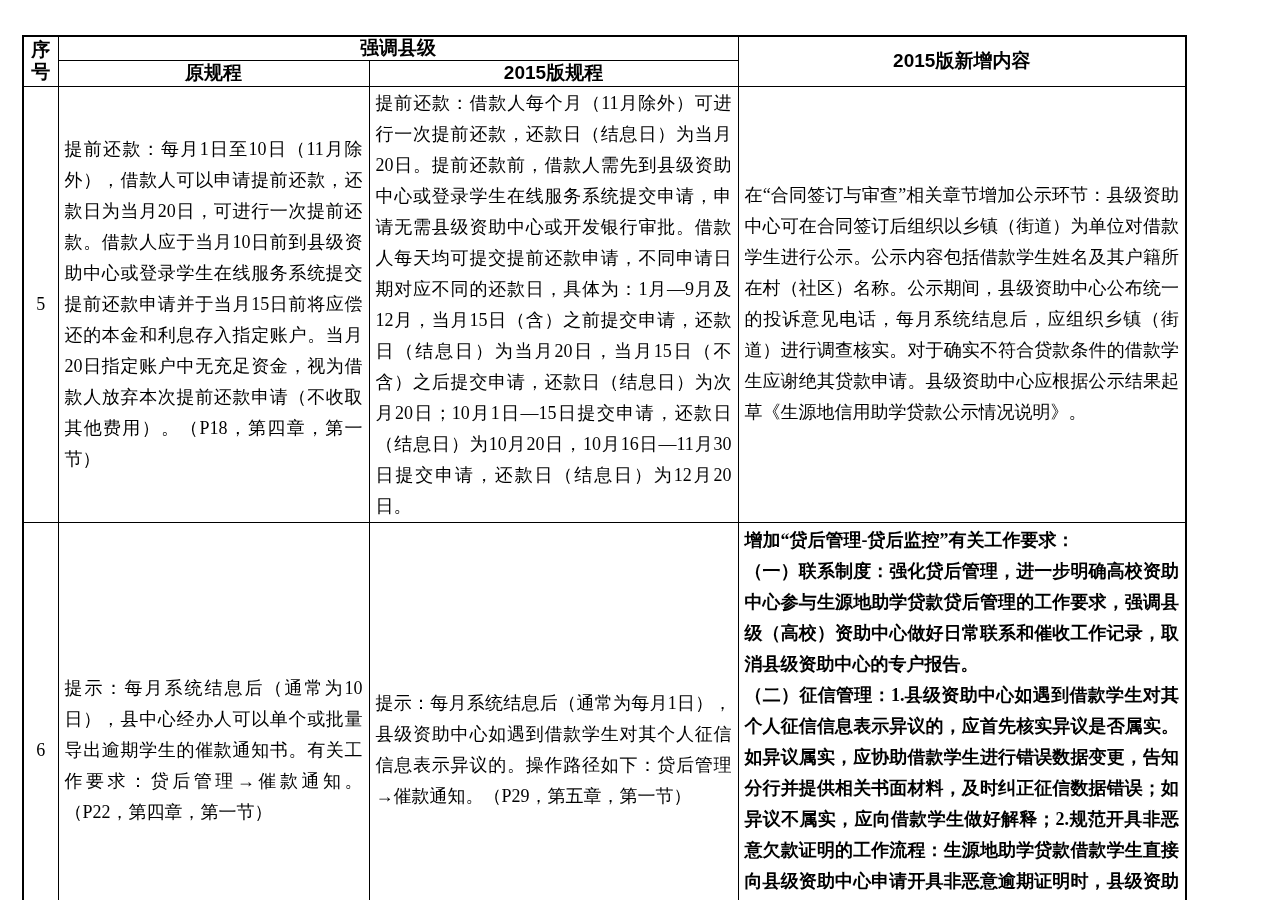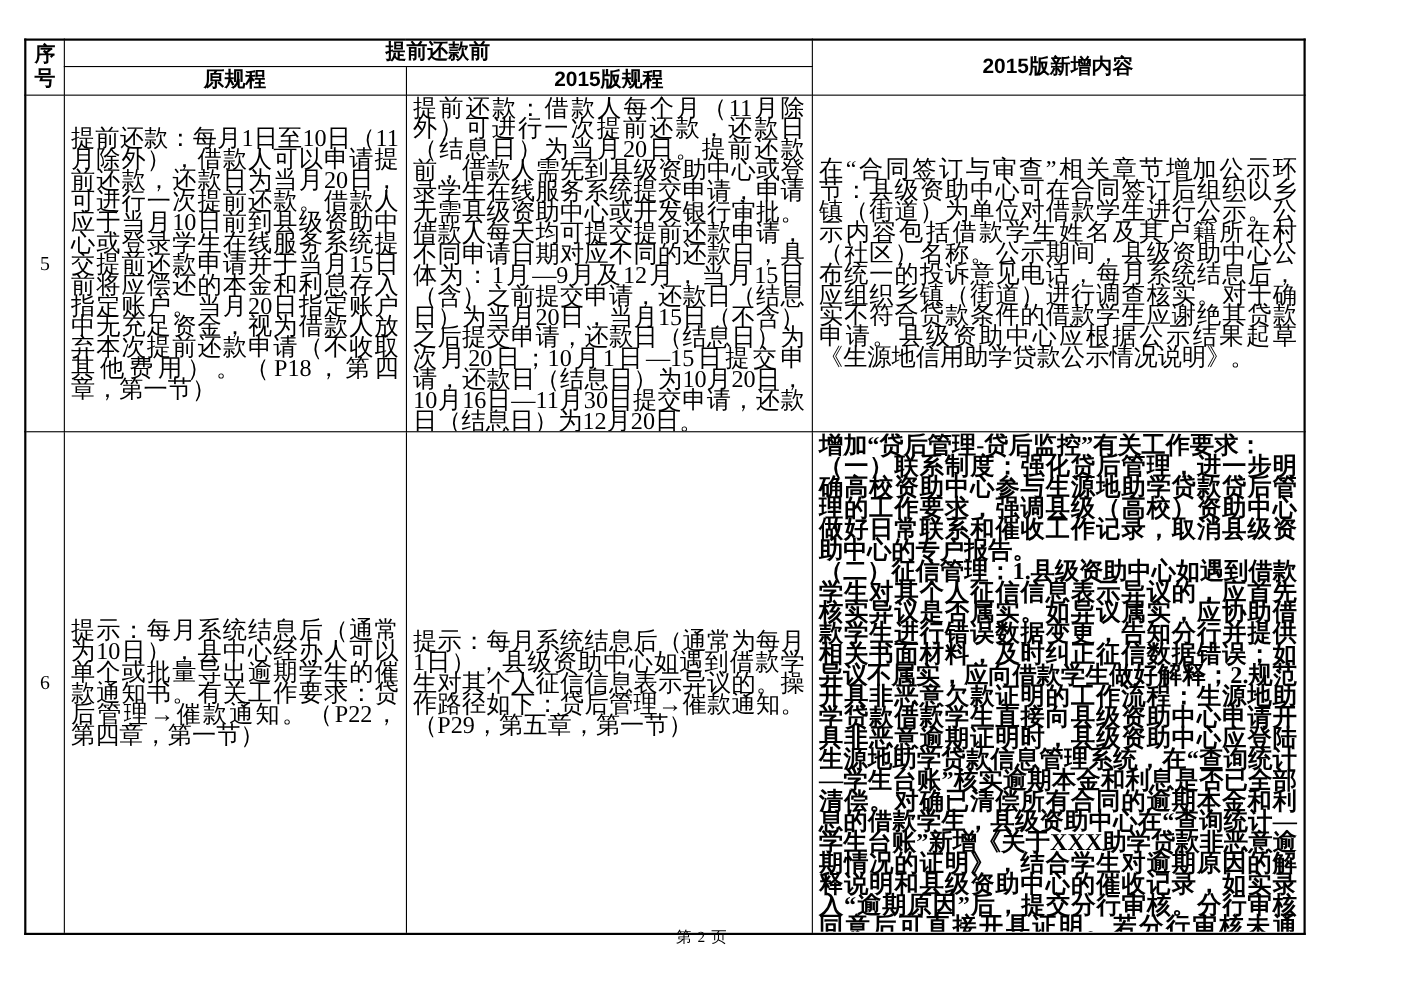--- a/index.html
+++ b/index.html
@@ -19,21 +19,21 @@
   .th{
     font-family:"Liberation Sans","DejaVu Sans",sans-serif;
     font-weight:bold;font-size:19px;text-align:center;line-height:22px;
   }
   .hrow1{height:24px;}
   .hrow2{height:26px;}
   .num{
     text-align:center;font-size:18px;
   }
   .txt{
-    font-size:22px;line-height:19px;text-align:justify;padding:0 6px;
+    font-size:18px;line-height:31px;text-align:justify;padding:0 6px;
   }
   td.vt{vertical-align:top;}
   td.vm{vertical-align:middle;}
   .clipwrap{height:453px;overflow:hidden;font-weight:bold;}
   .footer{
     position:absolute;left:0;top:843px;width:1276px;
     text-align:center;font-size:14px;letter-spacing:1px;
   }
 </style>
 </head>
@@ -44,21 +44,21 @@
   <table class="doc-table">
     <colgroup>
       <col style="width:35px">
       <col style="width:311px">
       <col style="width:369px">
       <col style="width:448px">
     </colgroup>
     <tbody>
       <tr class="hrow1">
         <td rowspan="2" class="th">序号</td>
-        <td colspan="2" class="th">提前还款前</td>
+        <td colspan="2" class="th">强调县级</td>
         <td rowspan="2" class="th">2015版新增内容</td>
       </tr>
       <tr class="hrow2">
         <td class="th">原规程</td>
         <td class="th">2015版规程</td>
       </tr>
 
       <tr style="height:283px">
         <td class="num">5</td>
         <td class="vm">
@@ -84,15 +84,14 @@
           <div class="clipwrap">
             <div class="txt" style="padding-top:1px">增加“贷后管理-贷后监控”有关工作要求：</div>
             <div class="txt">（一）联系制度：强化贷后管理，进一步明确高校资助中心参与生源地助学贷款贷后管理的工作要求，强调县级（高校）资助中心做好日常联系和催收工作记录，取消县级资助中心的专户报告。</div>
             <div class="txt">（二）征信管理：1.县级资助中心如遇到借款学生对其个人征信信息表示异议的，应首先核实异议是否属实。如异议属实，应协助借款学生进行错误数据变更，告知分行并提供相关书面材料，及时纠正征信数据错误；如异议不属实，应向借款学生做好解释；2.规范开具非恶意欠款证明的工作流程：生源地助学贷款借款学生直接向县级资助中心申请开具非恶意逾期证明时，县级资助中心应登陆生源地助学贷款信息管理系统，在“查询统计—学生台账”核实逾期本金和利息是否已全部清偿。对确已清偿所有合同的逾期本金和利息的借款学生，县级资助中心在“查询统计—学生台账”新增《关于XXX助学贷款非恶意逾期情况的证明》，结合学生对逾期原因的解释说明和县级资助中心的催收记录，如实录入“逾期原因”后，提交分行审核。分行审核同意后可直接开具证明。若分行审核未通过，可由县级资助中心告知借款学生。对尚未清偿所有合同的逾期本金和利息的借款学生，县级资助中心应及时通知学</div>
           </div>
         </td>
       </tr>
     </tbody>
   </table>
 
-  <div class="footer">第 2 页</div>
 
 </div>
 
 </body></html>

